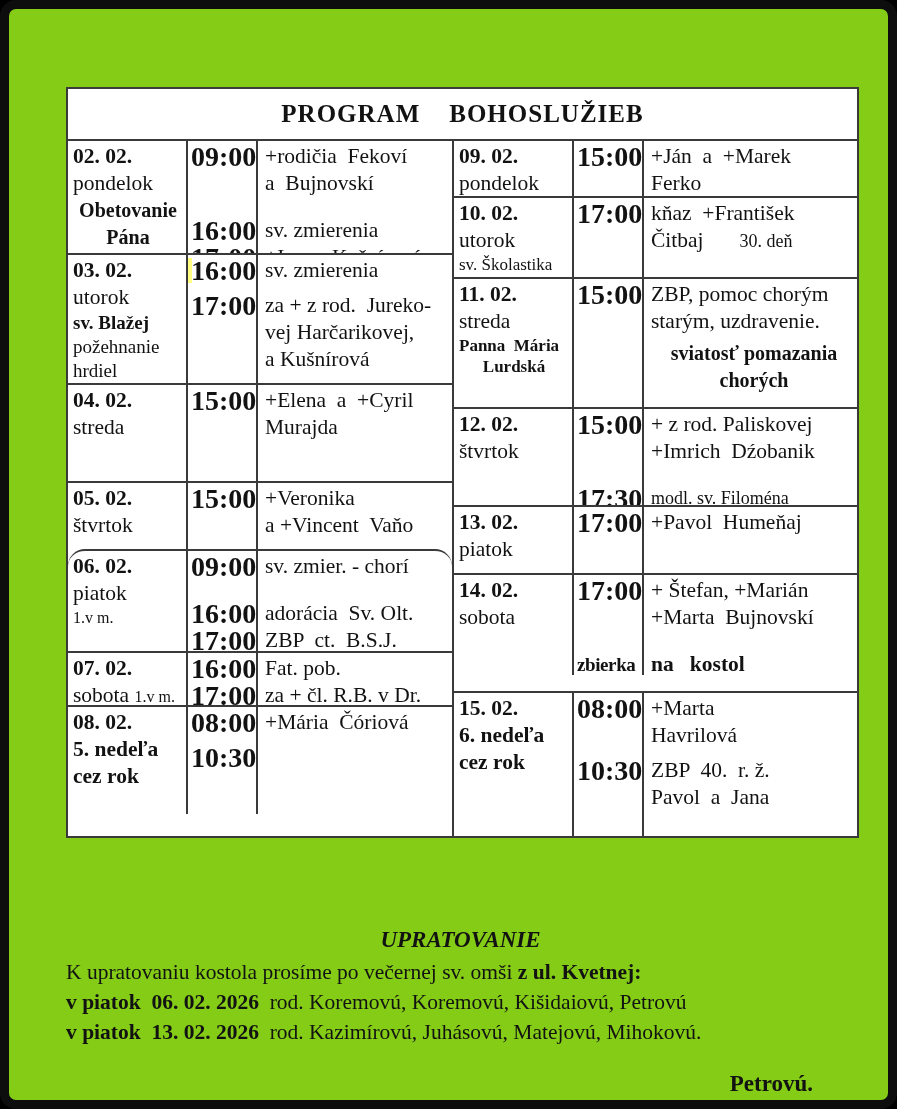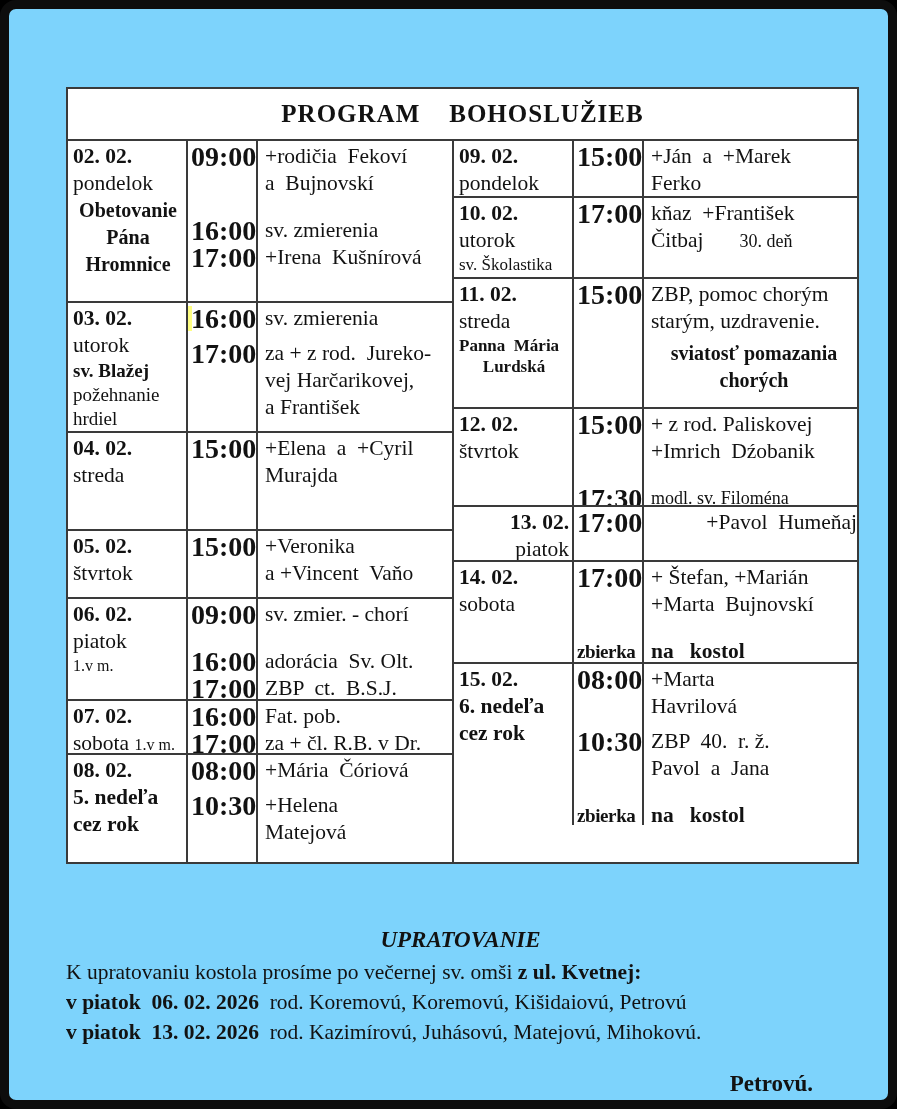--- a/index.html
+++ b/index.html
@@ -1,43 +1,43 @@
 <!DOCTYPE html>
 <html><head>
 <meta charset="utf-8">
 <style>
   html,body{margin:0;padding:0;background:#000;}
   body{width:897px;height:1109px;position:relative;font-family:"Liberation Serif","DejaVu Serif",serif;color:#121212;}
-  .page{position:absolute;inset:0;background:#7dd3fc;border:9px solid #0d0d0d;border-radius:16px;box-sizing:border-box;overflow:hidden;}
+  .page{position:absolute;inset:0;background:#84cc16;border:9px solid #0d0d0d;border-radius:16px;box-sizing:border-box;overflow:hidden;}
 
   
   .table{position:absolute;left:57px;top:78px;width:789px;border:2px solid #3a3a3a;background:#fff;}
   .thead{height:50px;border-bottom:2px solid #3a3a3a;display:flex;align-items:center;justify-content:center;}
   .title{font-weight:bold;font-size:25px;letter-spacing:1px;white-space:pre;}
   .tbody{display:flex;align-items:stretch;}
   .half{display:flex;flex-direction:column;}
   .half.left{width:384px;}
   .half.right{flex:1;border-left:2px solid #3a3a3a;}
 
   .row{display:flex;box-sizing:border-box;border-top:2px solid #3a3a3a;}
   .half .row:first-child{border-top:none;}
-  .left .row:nth-child(1){height:160px;}
+  .left .row:nth-child(1){height:112px;}
   .left .row:nth-child(2){height:130px;}
   .left .row:nth-child(3){height:98px;}
   .left .row:nth-child(4){height:68px;}
-  .left .row:nth-child(5){height:102px;}
+  .left .row:nth-child(5){height:102px;border-radius:17px;}
   .left .row:nth-child(6){height:54px;}
   .left .row:nth-child(7){height:109px;}
   .right .row:nth-child(1){height:55px;}
   .right .row:nth-child(2){height:81px;}
   .right .row:nth-child(3){height:130px;}
   .right .row:nth-child(4){height:98px;}
-  .right .row:nth-child(5){height:55px;text-align:right;}
+  .right .row:nth-child(5){height:68px;}
   .right .row:nth-child(6){height:102px;}
-  .right .row:nth-child(7){height:163px;}
+  .right .row:nth-child(7){height:145px;margin-top:16px;}
 
   .datecell{width:120px;flex:none;border-right:2px solid #3a3a3a;padding:2px 3px 0 5px;box-sizing:border-box;overflow:hidden;}
   .body{flex:1;position:relative;padding-top:2px;overflow:hidden;}
   .body::before{content:"";position:absolute;left:68px;top:0;bottom:0;border-left:2px solid #3a3a3a;}
   .entry{display:flex;align-items:flex-start;}
   .etime{width:68px;flex:none;font-weight:bold;font-size:28px;line-height:27px;padding-left:3px;box-sizing:border-box;position:relative;white-space:pre;}
   .etext{flex:1;padding-left:9px;min-width:0;}
 
   .line{white-space:pre;font-size:21.5px;line-height:27px;}
   .b{font-weight:bold;}
@@ -118,21 +118,21 @@
                 <div class="etime hl">16:00</div>
                 <div class="etext">
                   <div class="line n">sv. zmierenia</div>
                 </div>
               </div>
               <div class="entry g1">
                 <div class="etime">17:00</div>
                 <div class="etext">
                   <div class="line n">za + z rod.  Jureko-</div>
                   <div class="line n">vej Harčarikovej,</div>
-                  <div class="line n">a František</div>
+                  <div class="line n">a Kušnírová</div>
                 </div>
               </div>
             </div>
           </div>
           <div class="row">
             <div class="datecell">
               <div class="line b">04. 02.</div>
               <div class="line n">streda</div>
             </div>
             <div class="body">
@@ -215,24 +215,20 @@
             </div>
             <div class="body">
               <div class="entry">
                 <div class="etime">08:00</div>
                 <div class="etext">
                   <div class="line n">+Mária  Čóriová</div>
                 </div>
               </div>
               <div class="entry g1">
                 <div class="etime">10:30</div>
-                <div class="etext">
-                  <div class="line n">+Helena</div>
-                  <div class="line n">Matejová</div>
-                </div>
               </div>
             </div>
           </div>
         </div>
       <div class="half right" id="right-rows">
           <div class="row">
             <div class="datecell">
               <div class="line b">09. 02.</div>
               <div class="line n">pondelok</div>
             </div>

